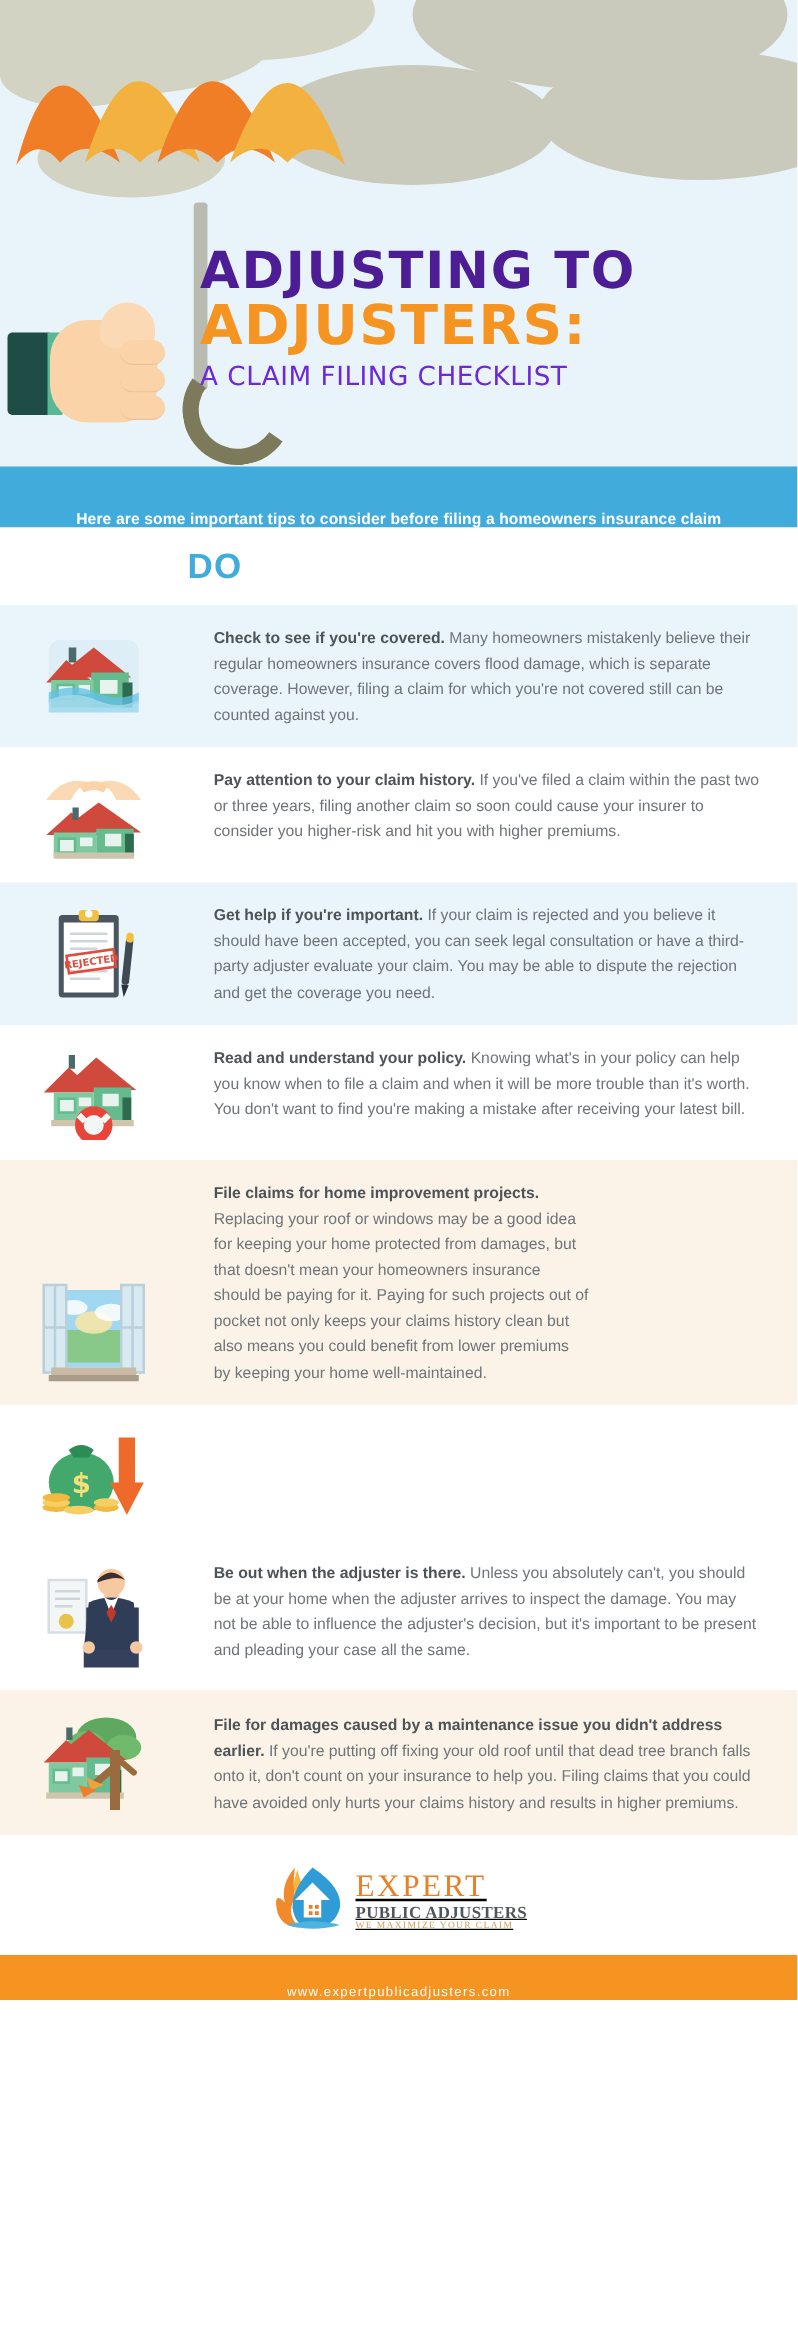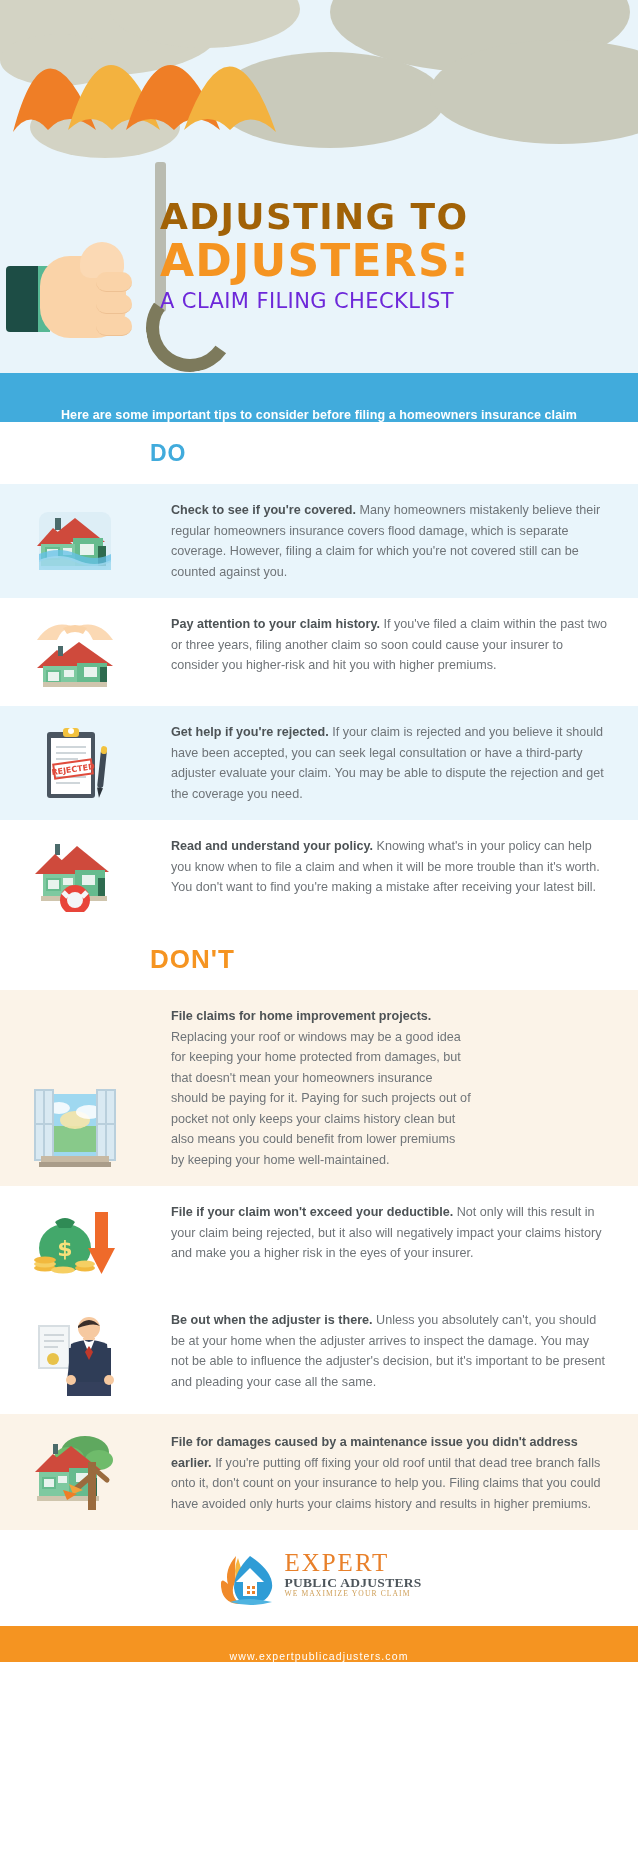--- a/index.html
+++ b/index.html
@@ -26,48 +26,48 @@
 
   
   .hand{position:absolute;left:22px;top:242px;width:130px;height:110px;}
   .palm{position:absolute;left:18px;top:14px;width:86px;height:82px;background:#fad3a8;border-radius:30px 36px 30px 30px;}
   .thumb{position:absolute;left:58px;top:0px;width:44px;height:36px;background:#fbd9b4;border-radius:22px 22px 10px 10px;}
   .finger{position:absolute;left:74px;width:36px;height:19px;background:#fad3a8;border-radius:10px;border-bottom:1px solid #eec193;}
   .cuff{position:absolute;left:-16px;top:24px;width:36px;height:66px;background:#1d4d45;border-radius:4px;}
   .cuff2{position:absolute;left:16px;top:24px;width:12px;height:66px;background:#57b894;}
 
   .title-wrap{position:absolute;left:160px;top:196px;width:470px;}
-  .t1{font-size:36px;font-weight:bold;color:#a16207;letter-spacing:1.4px;line-height:41px;font-family:"DejaVu Sans",sans-serif;}
+  .t1{font-size:41px;font-weight:bold;color:#4c1d95;letter-spacing:1.4px;line-height:41px;font-family:"DejaVu Sans",sans-serif;}
   .t2{font-size:44px;font-weight:bold;color:#f59421;letter-spacing:1.2px;line-height:48px;font-family:"DejaVu Sans",sans-serif;}
   .t3{font-size:21px;font-weight:normal;color:#6d28d9;letter-spacing:0.4px;line-height:28px;margin-top:2px;font-family:"DejaVu Sans",sans-serif;}
 
   
   .banner{width:638px;height:49px;background:#41abdc;display:flex;align-items:flex-end;justify-content:center;}
   .banner span{color:#ffffff;font-size:12.5px;font-weight:bold;letter-spacing:0.1px;}
 
   
   .sec-head{height:62px;display:flex;align-items:center;padding-left:150px;background:#ffffff;}
-  .sec-head.do-h span{color:#41abdc;font-size:23px;font-weight:bold;letter-spacing:1px;}
+  .sec-head.do-h span{color:#41abdc;font-size:28px;font-weight:bold;letter-spacing:1px;}
   .sec-head.dont-h span{color:#f59421;font-size:26px;font-weight:bold;letter-spacing:1px;}
 
   .row{display:flex;align-items:flex-start;padding:16px 20px 16px 0;}
   .row.tintblue{background:#e9f5fb;}
   .row.white{background:#ffffff;}
   .row.tintcream{background:#fbf3e8;align-items:flex-end;}
   .icon-cell{width:150px;min-width:150px;display:flex;align-items:center;justify-content:center;padding-top:2px;}
   .txt{flex:1;padding-right:10px;color:#6f7478;font-size:12.6px;line-height:20.5px;margin-left:21px;}
   .txt b{color:#4d5356;font-weight:bold;}
   .txt.narrow{max-width:300px;}
 
   
   .ico{position:relative;width:84px;height:74px;}
 
   
   .logo-wrap{height:96px;display:flex;align-items:center;justify-content:center;background:#fff;}
-  .logo{display:flex;align-items:flex-start;gap:6px;}
+  .logo{display:flex;align-items:flex-end;gap:6px;text-decoration:underline;}
   .logo-mark{position:relative;width:62px;height:56px;}
   .logo-txt{display:flex;flex-direction:column;line-height:1;}
   .lt1{font-family:"Liberation Serif",serif;font-size:25px;letter-spacing:2px;color:#e8802a;font-weight:normal;}
   .lt2{font-family:"Liberation Serif",serif;font-size:13.5px;letter-spacing:0.3px;color:#4e565c;font-weight:bold;margin-top:1px;}
   .lt3{font-family:"Liberation Serif",serif;font-size:7.6px;letter-spacing:1.1px;color:#cfa05a;margin-top:0;}
   .urlbar{width:638px;height:36px;background:#f59421;display:flex;align-items:flex-end;justify-content:center;}
   .urlbar span{color:#ffffff;font-size:10.5px;letter-spacing:1.1px;}
 </style>
 </head>
 <body>
@@ -188,21 +188,21 @@
             <rect x="21" y="38" width="38" height="14" fill="none" stroke="#e04b3c" stroke-width="2"></rect>
             <text x="40" y="48" font-family="DejaVu Sans, sans-serif" font-size="8" font-weight="bold" fill="#e04b3c" text-anchor="middle">REJECTED</text>
           </g>
           <rect x="66" y="26" width="6" height="38" rx="3" fill="#3f4a55" transform="rotate(6 69 45)"></rect>
           <polygon points="66,64 72,64 69,74" fill="#2b333a" transform="rotate(6 69 45)"></polygon>
           <rect x="66" y="22" width="6" height="8" rx="3" fill="#f2c23e" transform="rotate(6 69 45)"></rect>
         </svg>
       </div>
     </div>
     <div class="txt">
-      <b>Get help if you're rejected.</b> 
+      <b>Get help if you're important.</b> 
       <span>If your claim is rejected and you believe it should have been accepted, you can seek legal consultation or have a third-party adjuster evaluate your claim. You may be able to dispute the rejection and get the coverage you need.</span>
     </div>
   </div>
 
   <div class="row white">
     <div class="icon-cell">
       <div class="ico">
         <svg width="84" height="74" viewBox="0 0 84 74">
           <rect x="22" y="6" width="5" height="11" fill="#4b6b6b"></rect>
           <polygon points="44,8 76,34 16,34" fill="#cf4a3c"></polygon>
@@ -220,23 +220,20 @@
           <path d="M54 54 L49 59" stroke="#f3f6f7" stroke-width="5"></path>
         </svg>
       </div>
     </div>
     <div class="txt">
       <b>Read and understand your policy.</b> 
       <span>Knowing what's in your policy can help you know when to file a claim and when it will be more trouble than it's worth. You don't want to find you're making a mistake after receiving your latest bill.</span>
     </div>
   </div>
 
-  <div class="sec-head dont-h">
-    <span>DON'T</span>
-  </div>
 
   <div class="row tintcream">
     <div class="icon-cell">
       <div class="ico" style="height:84px;">
         <svg width="84" height="84" viewBox="0 0 84 84">
           <rect x="10" y="8" width="64" height="62" fill="#9fd8f0"></rect>
           <rect x="14" y="40" width="56" height="26" fill="#88c98a"></rect>
           <ellipse cx="42" cy="34" rx="15" ry="9" fill="#f6e6a8" opacity="0.9"></ellipse>
           <ellipse cx="26" cy="22" rx="11" ry="6" fill="#ffffff" opacity="0.85"></ellipse>
           <ellipse cx="56" cy="26" rx="13" ry="7" fill="#ffffff" opacity="0.85"></ellipse>
@@ -267,24 +264,20 @@
           <ellipse cx="12" cy="64" rx="11" ry="3.5" fill="#f2b93e"></ellipse>
           <ellipse cx="12" cy="60" rx="11" ry="3.5" fill="#f6cf63"></ellipse>
           <ellipse cx="12" cy="56" rx="11" ry="3.5" fill="#f2b93e"></ellipse>
           <ellipse cx="30" cy="66" rx="12" ry="3.5" fill="#f6cf63"></ellipse>
           <ellipse cx="52" cy="64" rx="10" ry="3.5" fill="#f2b93e"></ellipse>
           <ellipse cx="52" cy="60" rx="10" ry="3.5" fill="#f6cf63"></ellipse>
           <rect x="62" y="8" width="13" height="38" fill="#ef6a2a"></rect>
           <polygon points="55,44 82,44 68.5,70" fill="#ef6a2a"></polygon>
         </svg>
       </div>
-    </div>
-    <div class="txt">
-      <b>File if your claim won't exceed your deductible.</b> 
-      <span>Not only will this result in your claim being rejected, but it also will negatively impact your claims history and make you a higher risk in the eyes of your insurer.</span>
     </div>
   </div>
 
   <div class="row white">
     <div class="icon-cell">
       <div class="ico" style="height:86px;">
         <svg width="90" height="86" viewBox="0 0 90 86">
           <rect x="6" y="14" width="30" height="42" fill="#f3f6f7" stroke="#d7dee2" stroke-width="2"></rect>
           <rect x="11" y="22" width="20" height="2" fill="#cfd6da"></rect>
           <rect x="11" y="28" width="20" height="2" fill="#cfd6da"></rect>

